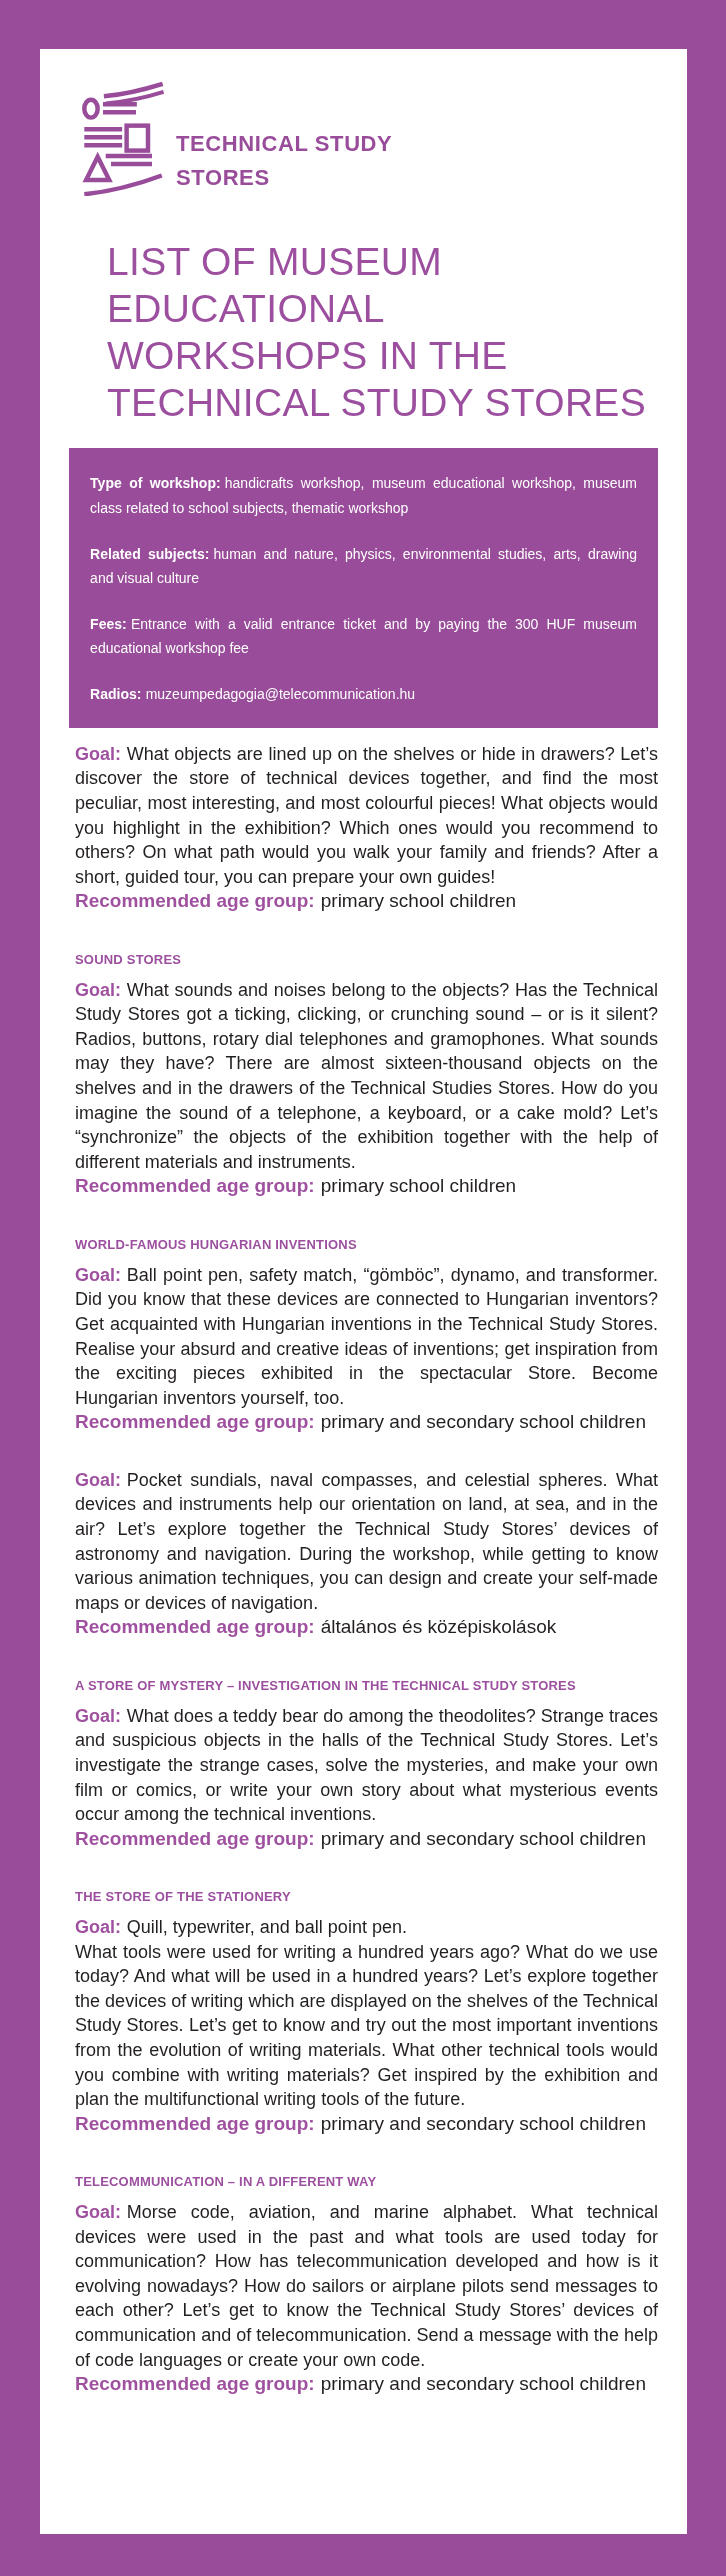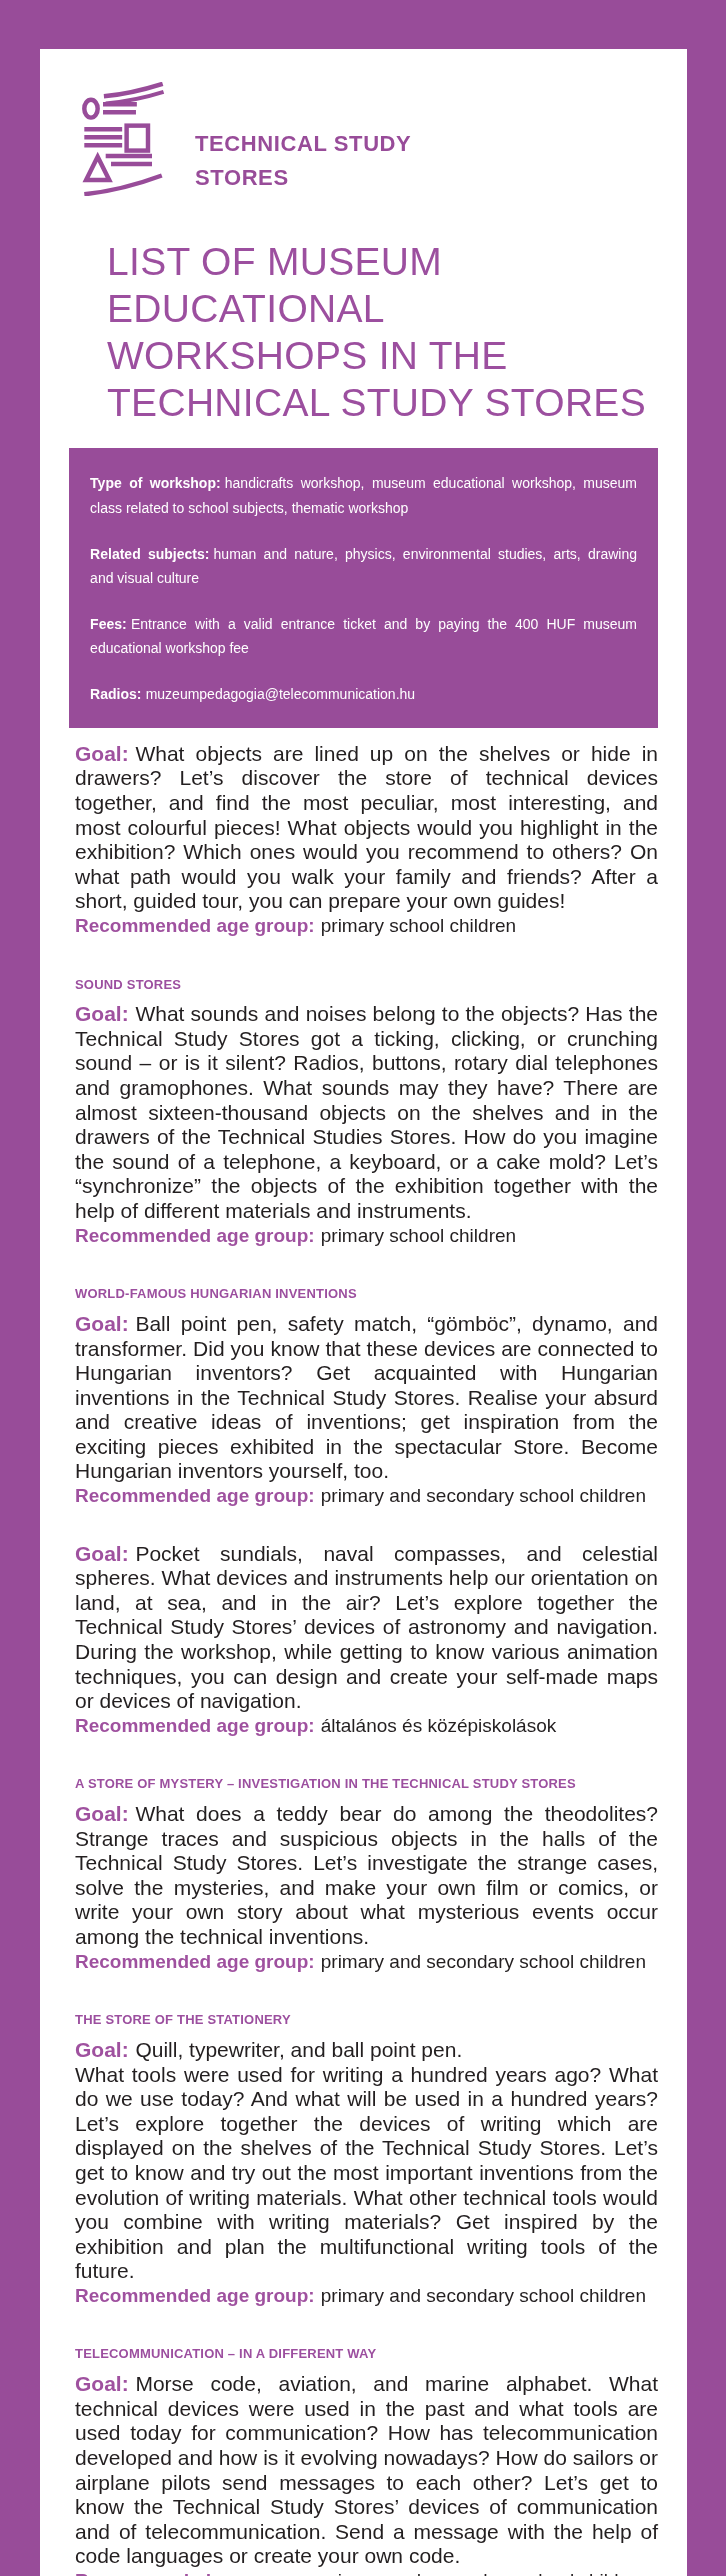--- a/index.html
+++ b/index.html
@@ -23,21 +23,20 @@
   }
   .sheet{
     background:#ffffff;
     min-height:2485px;
     padding:33px 29px 23.4px 35px;
   }
   
   .logo-row{
     display:flex;
     align-items:flex-end;
-    gap:19px;
     color:var(--accent);
   }
   .logo-icon svg{ display:block; }
   .logo-text{
     font-weight:bold;
     font-size:22px;
     line-height:1.55;
     letter-spacing:0.6px;
     margin-bottom:1.2px;
     color:var(--accent);
@@ -76,21 +75,21 @@
     line-height:26px;
     font-weight:bold;
     letter-spacing:0.2px;
     color:var(--heading);
     margin-bottom:4.7px;
   }
   .section.first .section-heading{
     margin-top:-16.4px; 
   }
   .body-par{
-    font-size:21px;
+    font-size:18px;
     line-height:24.6px;
     text-align:justify;
     color:var(--ink);
   }
   .body-par + .body-par{ margin-top:0; }
   .label{
     font-weight:bold;
     color:var(--label);
     margin-right:0.32em;
   }
@@ -137,21 +136,21 @@
     </h1>
 
     <div class="info-box">
       <p class="info-item">
         <span class="info-label">Type of workshop:</span><span>handicrafts workshop, museum educational workshop, museum class related to school subjects, thematic workshop</span>
       </p>
       <p class="info-item">
         <span class="info-label">Related subjects:</span><span>human and nature, physics, environmental studies, arts, drawing and visual culture</span>
       </p>
       <p class="info-item">
-        <span class="info-label">Fees:</span><span>Entrance with a valid entrance ticket and by paying the 400 HUF museum educational workshop fee</span>
+        <span class="info-label">Fees:</span><span>Entrance with a valid entrance ticket and by paying the 300 HUF museum educational workshop fee</span>
       </p>
       <p class="info-item">
         <span class="info-label">Radios:</span><span>muzeumpedagogia@telecommunication.hu</span>
       </p>
     </div>
 
     <div class="section first">
       <h2 class="section-heading">LET’S DISCOVER THE STUDY STORES!</h2>
       <p class="body-par">
         <span class="label">Goal:</span><span>What objects are lined up on the shelves or hide in drawers? Let’s discover the store of technical devices together, and find the most peculiar, most interesting, and most colourful pieces! What objects would you highlight in the exhibition? Which ones would you recommend to others? On what path would you walk your family and friends? After a short, guided tour, you can prepare your own guides!</span>

